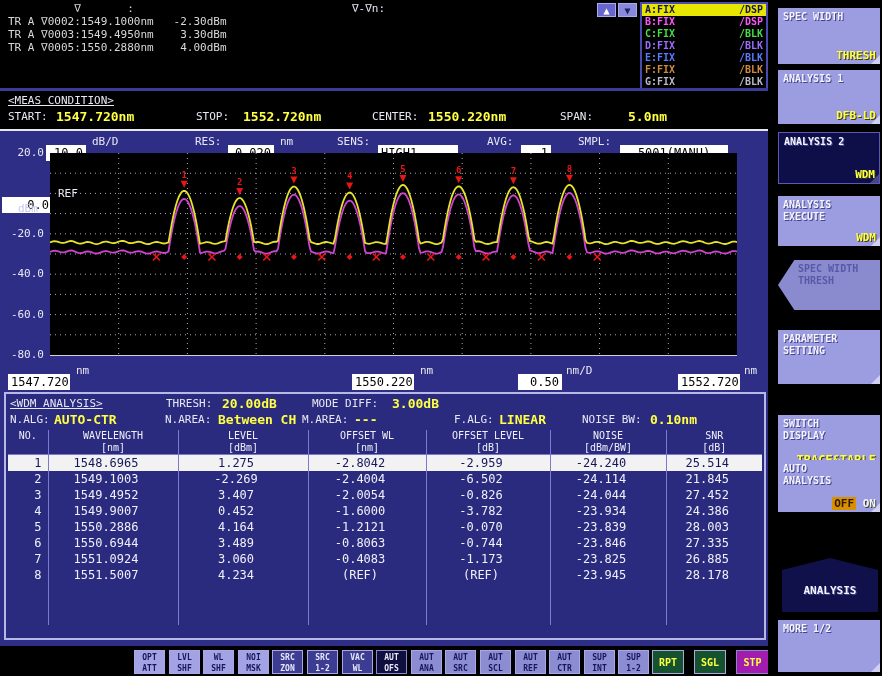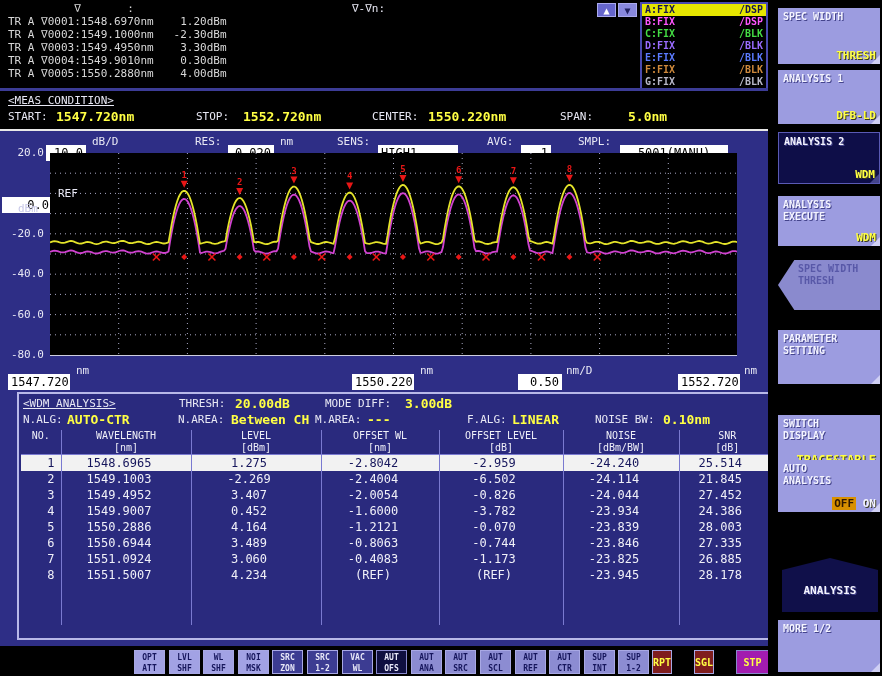--- a/index.html
+++ b/index.html
@@ -24,41 +24,41 @@
   #meas-bar{position:absolute;left:0;top:88px;width:768px;height:43px;background:#000;
         border-top:3px solid #3c3c96;border-bottom:2px solid #e8e8e8;box-sizing:border-box;}
   
   #navy{position:absolute;left:0;top:131px;width:768px;height:515px;background:#2e2e86;}
   #plot-wrap{position:absolute;left:50px;top:22px;width:687px;height:202px;background:#000;
         border-bottom:1px solid #cfcfe0;}
   .ytick{position:absolute;left:0;width:44px;text-align:right;color:#e8e8f4;
         font:11px "DejaVu Sans Mono",monospace;}
   
   #wdm-panel{position:absolute;left:4px;top:261px;width:762px;height:248px;background:#2a2a7e;
-        border:2px solid #b8b8e8;box-sizing:border-box;margin-left:13px;}
+        border:2px solid #b8b8e8;box-sizing:border-box;}
   #wdm-table{position:absolute;left:2px;top:36px;width:754px;border-collapse:collapse;
         table-layout:fixed;font:12px "DejaVu Sans Mono",monospace;color:#f0f0f8;}
   #wdm-table th{font:bold 10px "DejaVu Sans Mono",monospace;color:#f0f0f8;font-weight:normal;
         border-right:1px solid #7a7ad0;border-bottom:1px solid #7a7ad0;padding:0;line-height:12px;}
   #wdm-table td{border-right:1px solid #7a7ad0;padding:0 14px 0 0;text-align:center;
         height:16px;line-height:16px;overflow:hidden;}
   #wdm-table td:first-child{text-align:right;padding-right:6px;}
   #wdm-table td:last-child,#wdm-table th:last-child{border-right:none;}
   #wdm-table tr.sel td{background:#f2f2f2;color:#16165c;}
   
   #bottom-bar{position:absolute;left:0;top:646px;width:882px;height:30px;background:#000;}
   .bb{position:absolute;top:4px;width:31px;height:24px;font:bold 8px "DejaVu Sans Mono",monospace;
         text-align:center;line-height:11px;padding-top:1px;box-sizing:border-box;
         border:1px solid #a8a8e4;white-space:pre-line;}
   .bb-light{background:#a2a2e4;color:#16165c;}
   .bb-mid{background:#8c8cd2;color:#16165c;}
   .bb-dark{background:#3c3c92;color:#e8e8f8;}
   .bb-black{background:#0f0f40;color:#e8e8f8;border-color:#8888cc;}
-  .bb-run{background:#7f1d1d;color:#ffff44;font:bold 10px "DejaVu Sans Mono",monospace;
-        line-height:21px;width:20px;}
+  .bb-run{background:#14532d;color:#ffff44;font:bold 10px "DejaVu Sans Mono",monospace;
+        line-height:21px;width:32px;}
   .bb-stp{background:#a21caf;color:#ffff44;font:bold 10px "DejaVu Sans Mono",monospace;
         line-height:21px;width:33px;border-color:#8888cc;}
   
   #softkey-col{position:absolute;left:768px;top:0;width:114px;height:676px;background:#000;}
   .softkey{position:absolute;left:10px;width:102px;background:#9c9ce0;box-sizing:border-box;
         color:#f4f4ff;font:bold 10px "DejaVu Sans Mono",monospace;padding:3px 0 0 5px;
         text-shadow:1px 1px 0 #44448c;line-height:12px;}
   .softkey:after{content:"";position:absolute;right:0;bottom:0;width:0;height:0;
         border-style:solid;border-width:0 0 9px 9px;
         border-color:transparent transparent #d0d0f4 transparent;}
@@ -78,24 +78,22 @@
   .black-tab{position:absolute;left:52px;width:26px;background:#000;}
 </style>
 </head>
 <body>
 
 <div id="screen">
 
   <div id="top-area">
     <div id="marker-list">
       <div class="mrow">          ∇       :</div>
-    <div class="mrow">TR A ∇0001:1548.6970nm    1.20dBm</div>
         <div class="mrow">TR A ∇0002:1549.1000nm   -2.30dBm</div>
         <div class="mrow">TR A ∇0003:1549.4950nm    3.30dBm</div>
-        <div class="mrow">TR A ∇0004:1549.9010nm    0.30dBm</div>
         <div class="mrow">TR A ∇0005:1550.2880nm    4.00dBm</div>
       </div>
     <div class="lbl" style="left:352px;top:2px;">∇-∇n:</div>
     <div id="scroll-widget">
       <div class="scroll-btn" style="background:#6666cc;color:#fff;">▲</div>
       <div class="scroll-btn" style="background:#8888dd;color:#202060;">▼</div>
     </div>
     <div id="trace-box">
         <div class="trow" style="color: rgb(22, 22, 74); background: rgb(230, 230, 0);">
           <span>A:FIX</span>

